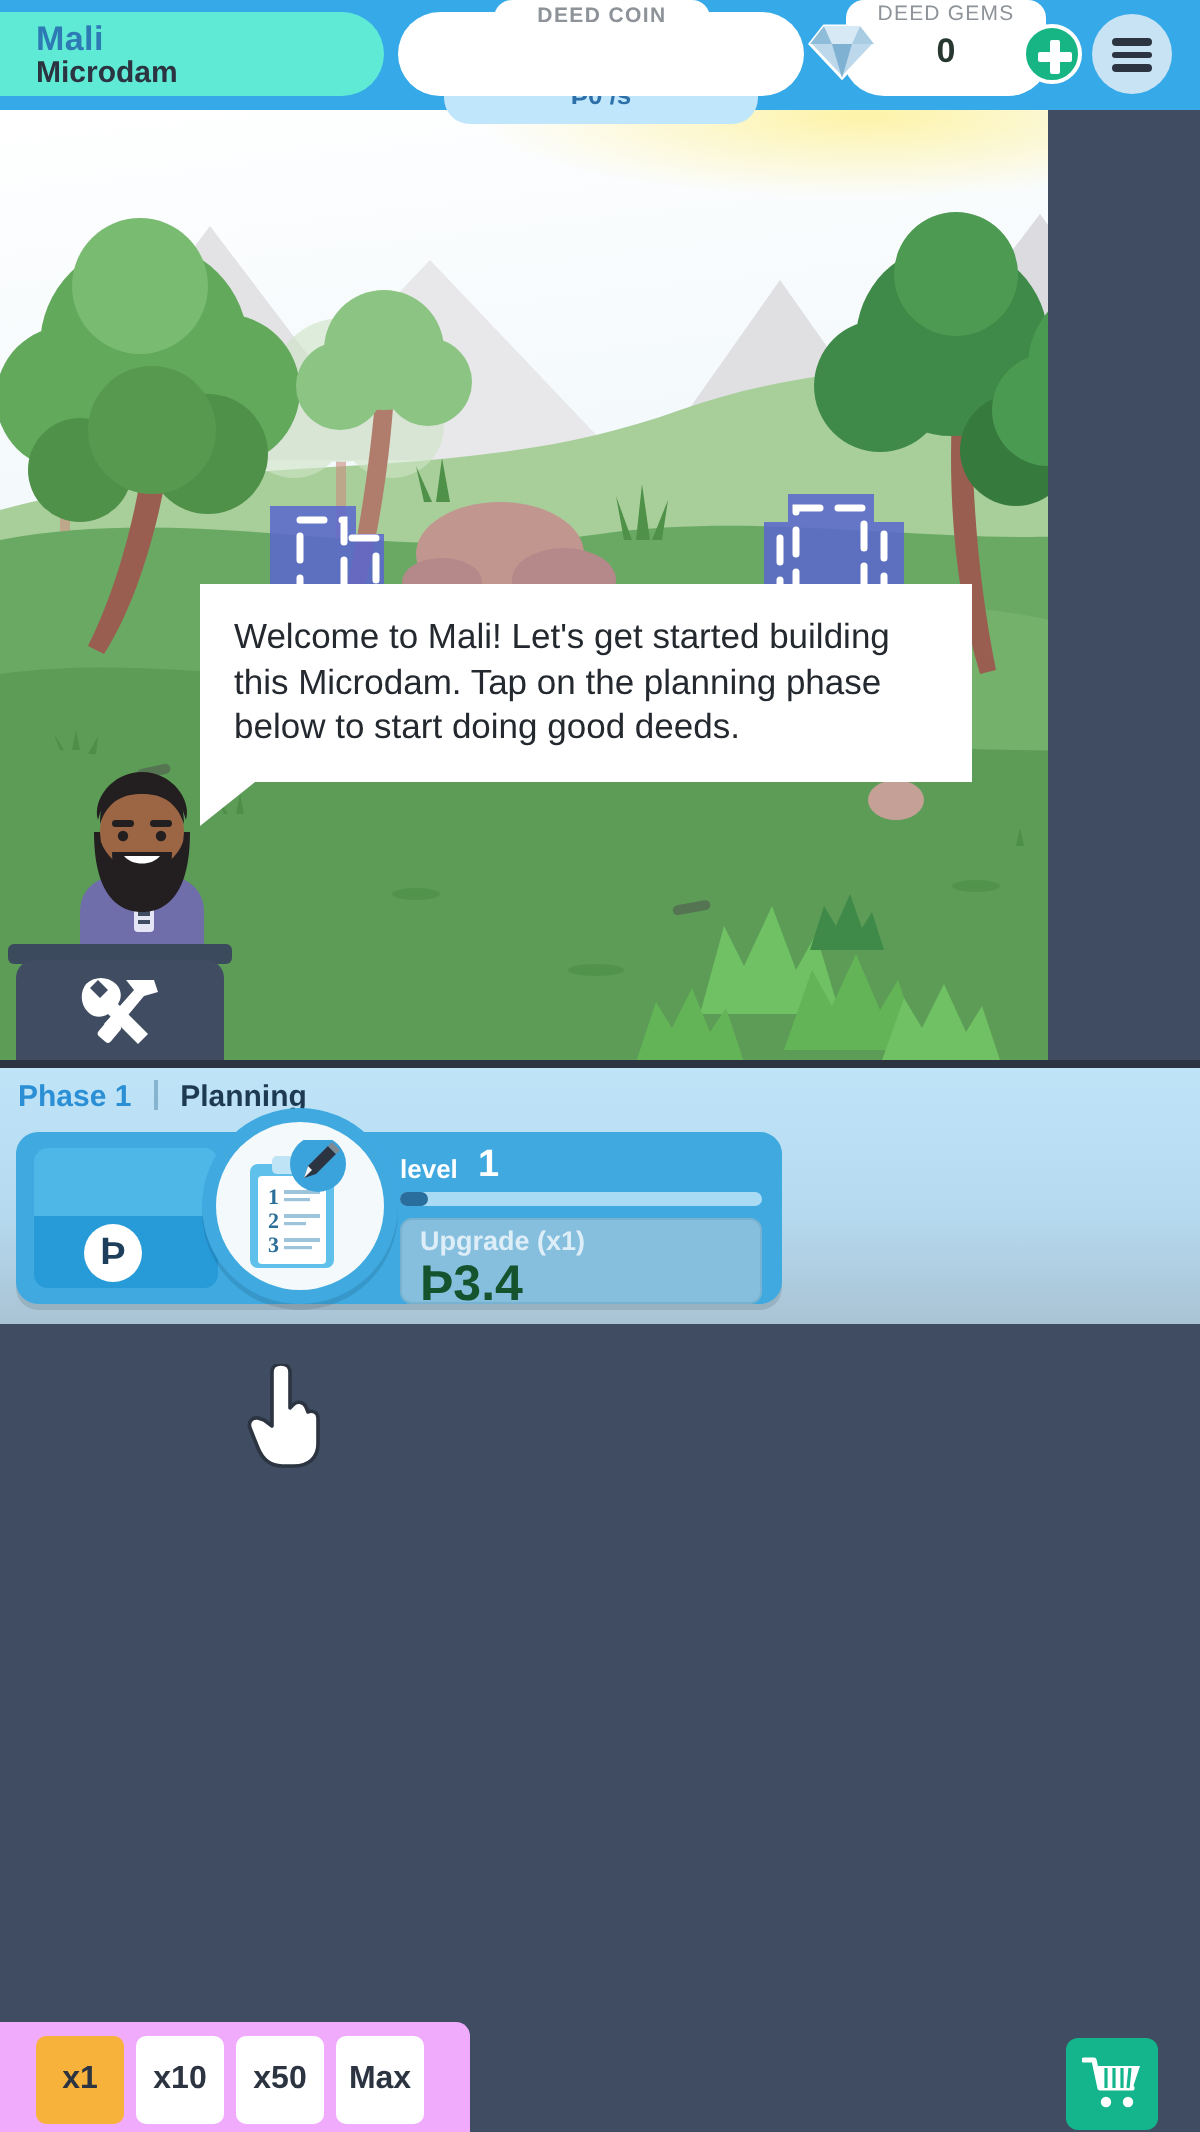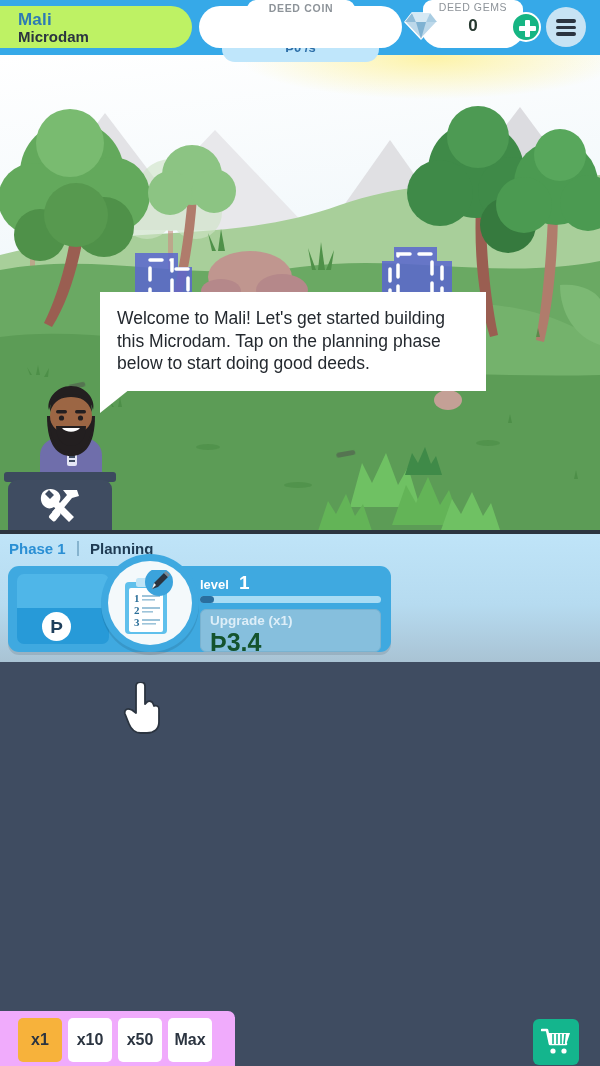--- a/index.html
+++ b/index.html
@@ -19,21 +19,21 @@
   
   .topbar {
     position: absolute; top: 0; left: 0;
     width: 600px; height: 55px;
     background: #36a9e8;
     z-index: 40;
   }
   .place-pill {
     position: absolute; left: 0; top: 6px;
     width: 192px; height: 42px;
-    background: #bef264;
+    background: #5eead4;
     border-radius: 0 21px 21px 0;
     padding: 4px 0 0 18px;
   }
   .place-name {
     font-size: 17px; font-weight: bold;
     color: #2d7ab5; line-height: 19px;
     letter-spacing: .2px;
   }
   .place-sub {
     font-size: 15px; font-weight: bold;
@@ -133,21 +133,21 @@
     width: 20px; height: 3.5px;
     background: #2b3440; border-radius: 2px;
   }
   .menu-btn i:nth-child(1) { top: 12px; }
   .menu-btn i:nth-child(2) { top: 18.5px; }
   .menu-btn i:nth-child(3) { top: 25px; }
 
   
   .scene {
     position: absolute; top: 55px; left: 0;
-    width: 600px; height: 475px;
+    width: 524px; height: 475px;
     overflow: hidden;
     background: linear-gradient(180deg,#ffffff 0%, #f7fbfd 45%, #eef6fa 100%);
   }
   .scene svg { display: block; }
 
   
   .bubble {
     position: absolute; left: 100px; top: 237px;
     width: 386px;
     background: #fff;

